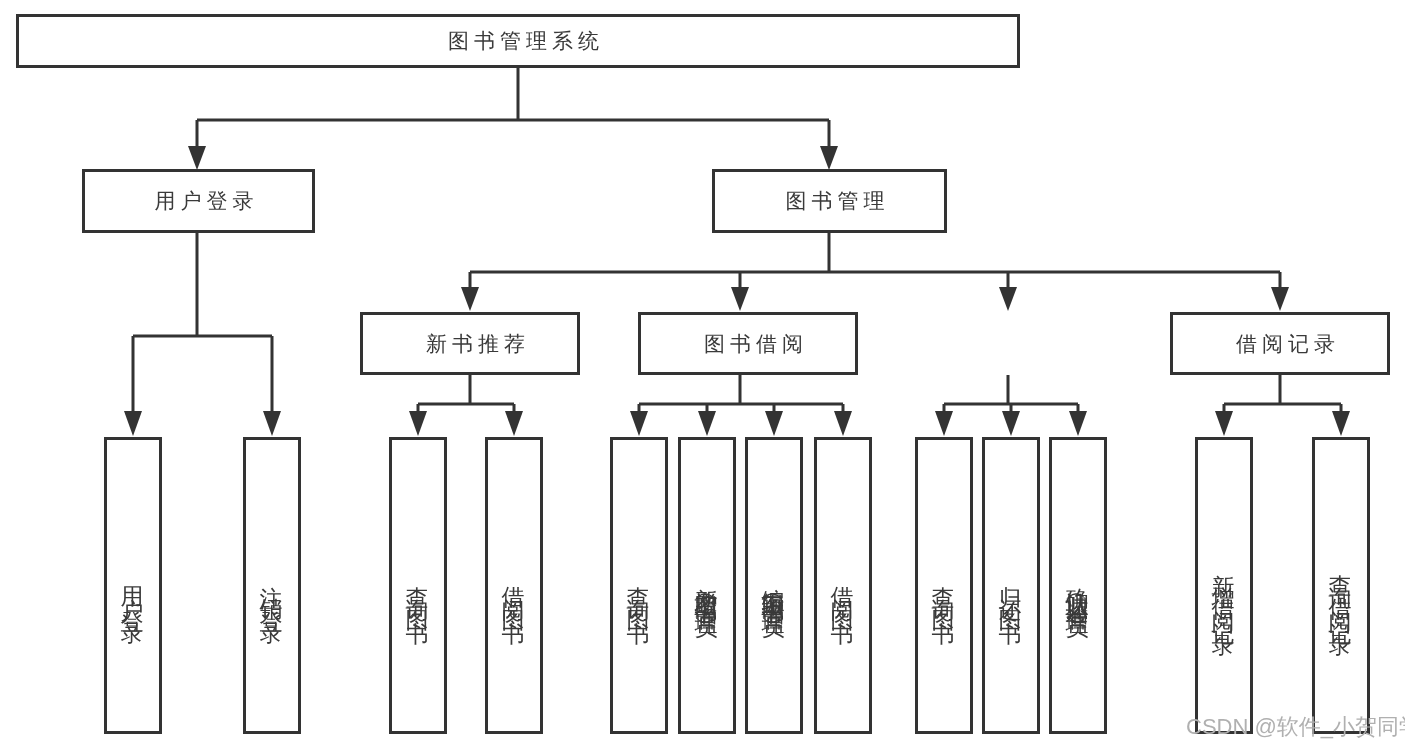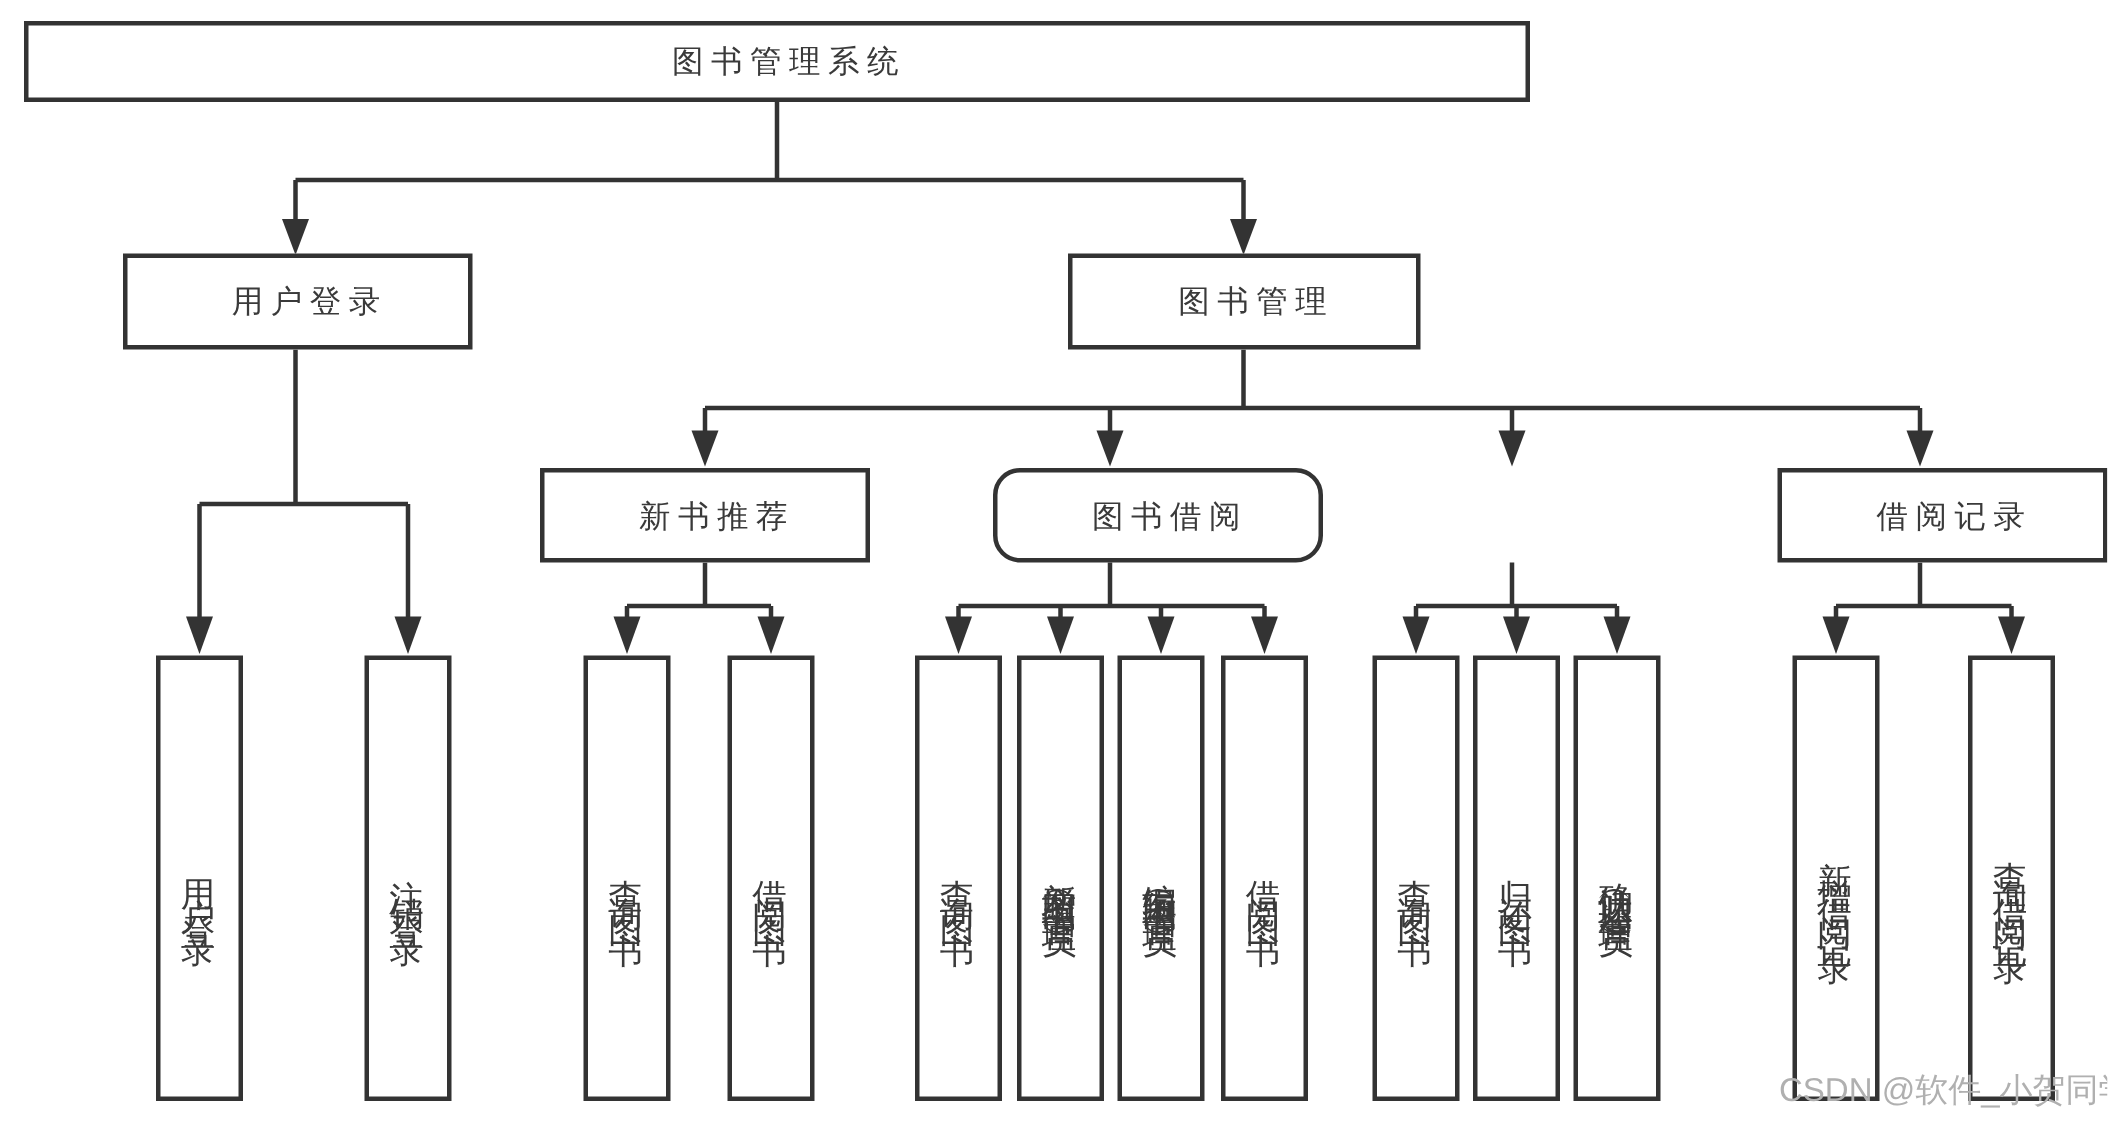--- a/index.html
+++ b/index.html
@@ -46,23 +46,23 @@
     font-size: 21px;
     letter-spacing: 5px;
     padding-left: 16px; 
     white-space: nowrap;
   }
   .root-node   { left: 16px;  top: 14px;  width: 1004px; height: 54px; }
   .l2-a        { left: 82px;  top: 169px; width: 233px;  height: 64px; }
   .l2-b        { left: 712px; top: 169px; width: 235px;  height: 64px; }
   .l3          { top: 312px;  width: 220px; height: 63px; }
   .l3-1 { left: 360px; }
-  .l3-2 { left: 662px; border-radius: 18px; }
+  .l3-2 { left: 638px; }
   .l3-3 { left: 898px; }
-  .l3-4 { left: 1170px; margin-left: 15px; }
+  .l3-4 { left: 1170px; }
   .leaf {
     top: 437px;
     width: 58px;
     height: 297px;
     writing-mode: vertical-rl;
     text-orientation: mixed;
     font-size: 23px;
     letter-spacing: 12px;
     padding-top: 12px; 
   }

